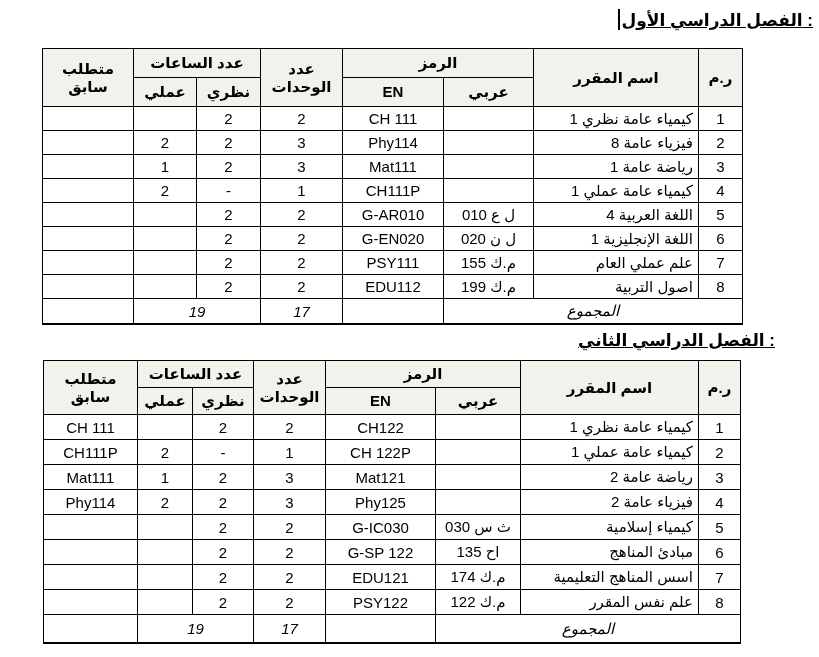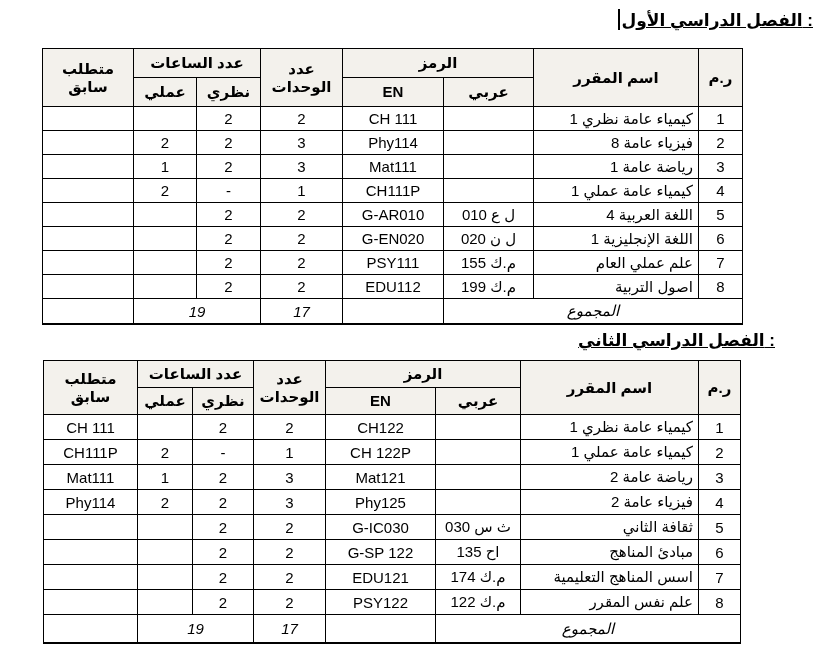--- a/index.html
+++ b/index.html
@@ -269,21 +269,21 @@
     <td class="c-course">فيزياء عامة 2</td>
     <td class="c-ar"></td>
     <td class="c-en">Phy125</td>
     <td class="c-units">3</td>
     <td class="c-theory">2</td>
     <td class="c-practical">2</td>
     <td class="c-prereq">Phy114</td>
   </tr>
       <tr>
     <td class="c-num">5</td>
-    <td class="c-course">ثقافة الثاني</td>
+    <td class="c-course">كيمياء إسلامية</td>
     <td class="c-ar">ث س 030</td>
     <td class="c-en">G-IC030</td>
     <td class="c-units">2</td>
     <td class="c-theory">2</td>
     <td class="c-practical"></td>
     <td class="c-prereq"></td>
   </tr>
       <tr>
     <td class="c-num">6</td>
     <td class="c-course">مبادئ المناهج</td>

